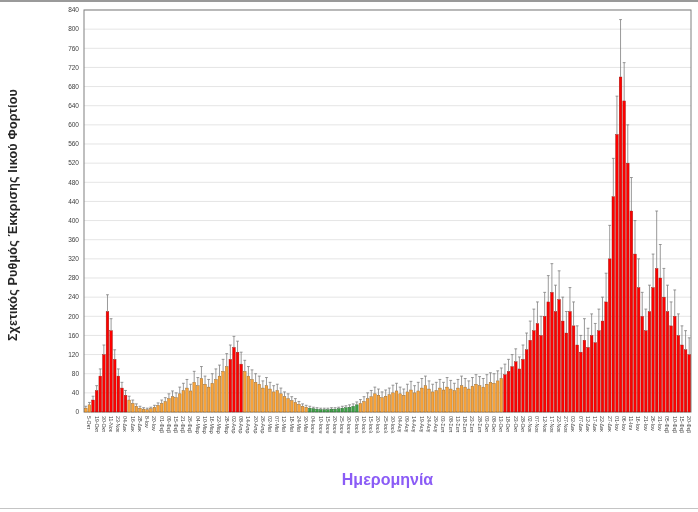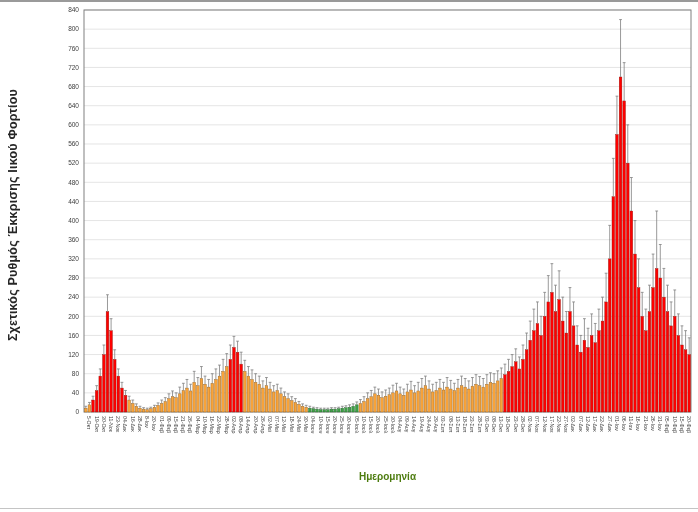--- a/index.html
+++ b/index.html
@@ -27,21 +27,21 @@
     transform-origin:center;
     text-align:center;
     font-size:12.5px;font-weight:bold;color:#262626;
     letter-spacing:0.2px;
     white-space:nowrap;
   }
   .x-axis-title{
     position:absolute;
     left:84px;top:471px;width:607px;
     text-align:center;
-    font-size:10px;font-weight:bold;color:#4d7c0f;
+    font-size:16px;font-weight:bold;color:#8b5cf6;
   }
 </style>
 </head>
 <body>
 
 <div class="figure">
   <div class="top-rule"></div>
 
   <svg id="chart-svg" width="698" height="512" viewBox="0 0 698 512">
       <g>

